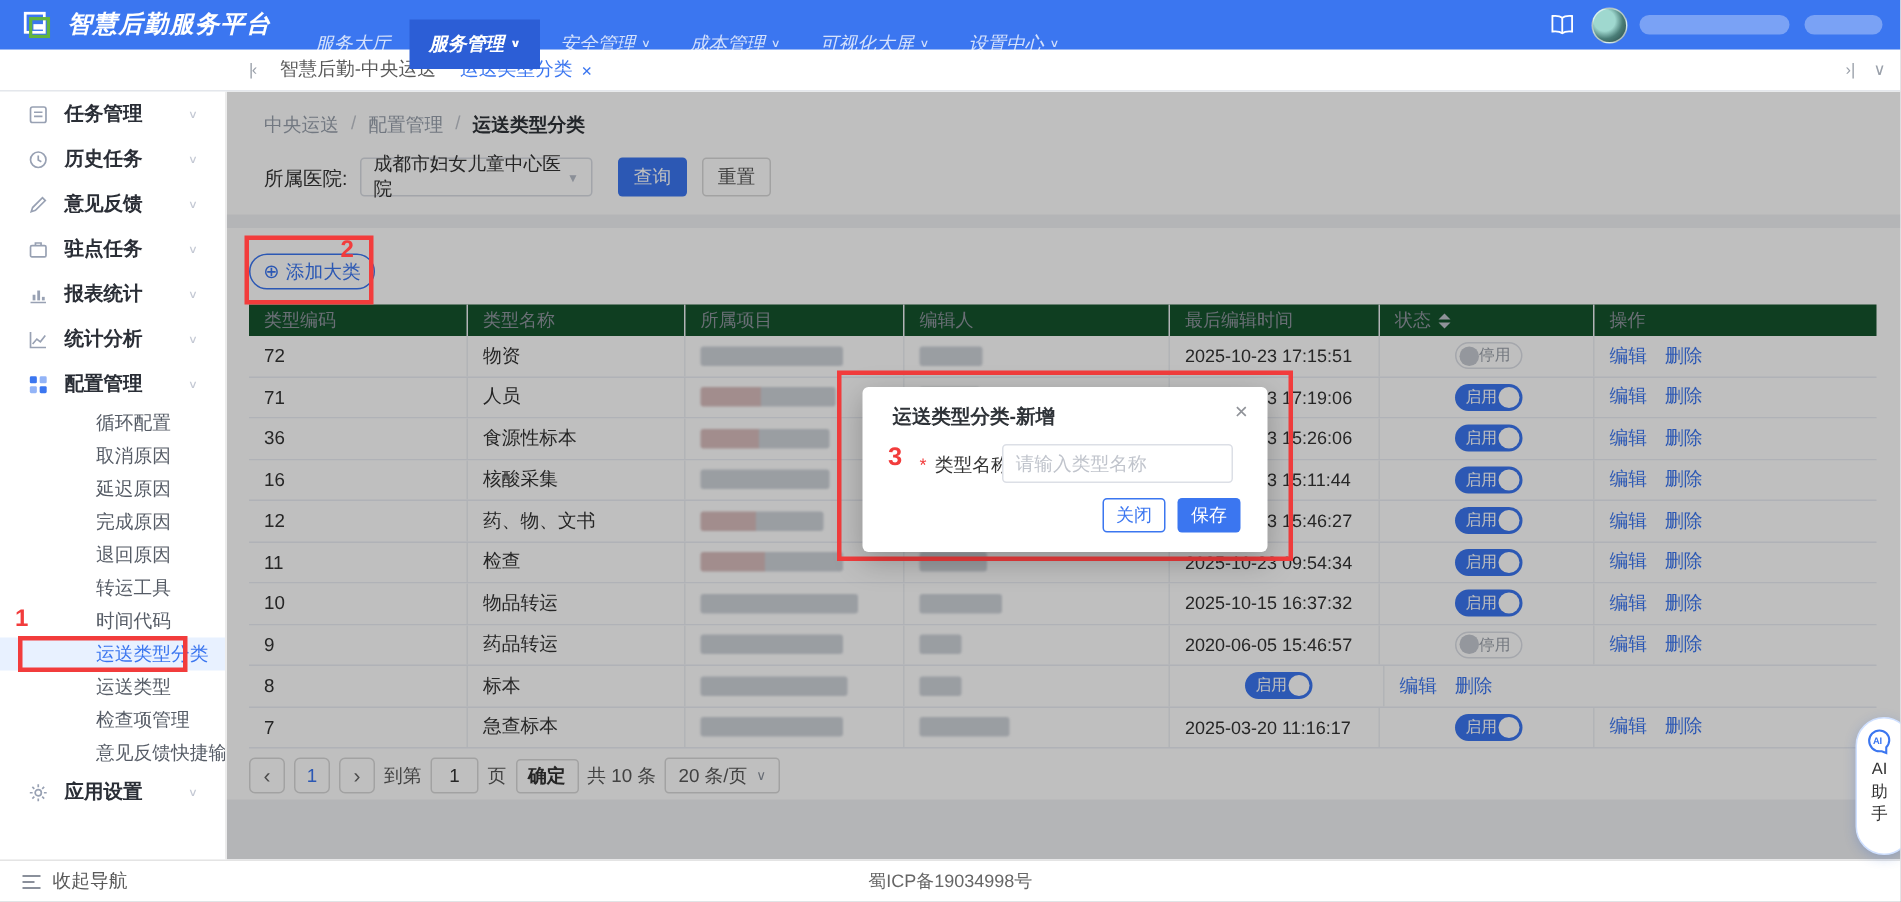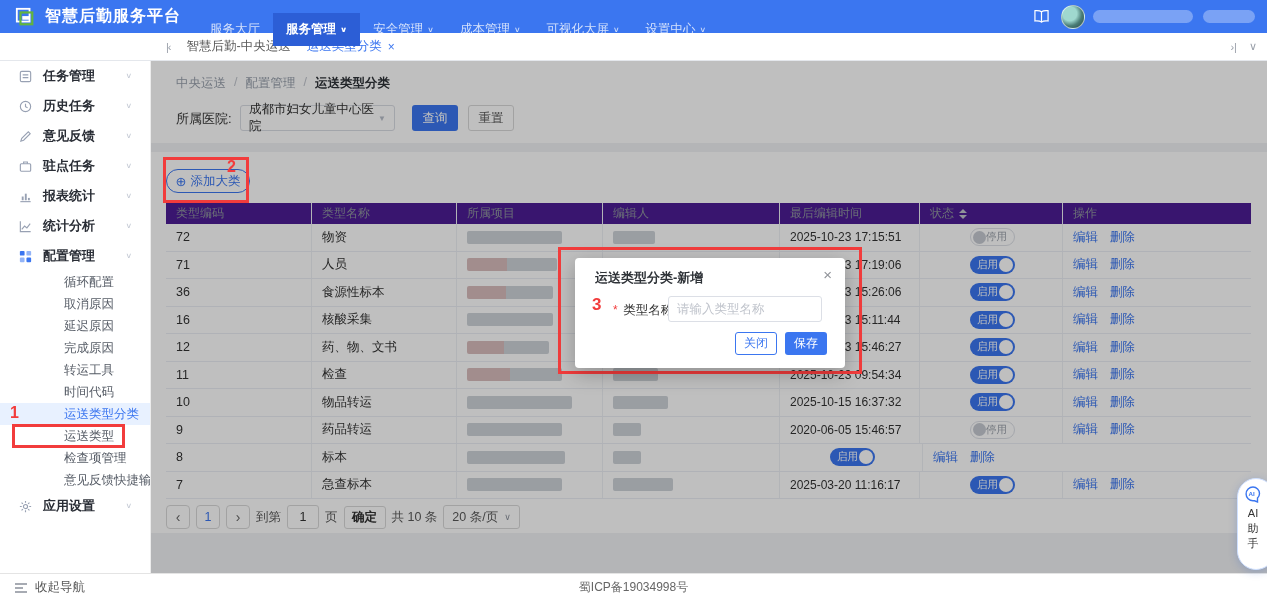--- a/index.html
+++ b/index.html
@@ -2,21 +2,21 @@
 <html><head>
 <meta charset="utf-8">
 <style>
   html,body{margin:0;padding:0;background:#dfe3e8;}
   .app{position:relative;width:1267px;height:601px;overflow:hidden;background:#f0f2f5;
        font-family:"Liberation Sans","DejaVu Sans",sans-serif;font-size:12.5px;color:#333;}
   .app *{box-sizing:border-box;}
 
   
   .navbar{position:absolute;left:0;top:0;width:100%;height:33px;background:var(--accent,#3b76f0);
-          display:flex;align-items:center;z-index:9;}
+          display:flex;align-items:center;z-index:9;font-style:italic;}
   .nav-logo{width:20px;height:20px;margin-left:15px;flex:0 0 auto;}
   .nav-title{color:#fff;font-size:16px;font-weight:bold;margin-left:10px;letter-spacing:1px;white-space:nowrap;}
   .nav-menu{display:flex;height:100%;margin-left:16px;}
   .nav-item{display:flex;align-items:center;height:100%;padding:0 13px;color:rgba(255,255,255,.78);
             font-size:12.5px;cursor:pointer;white-space:nowrap;margin-top:13px;}
   .nav-item.active{background:var(--accent-dark,#2c5ed6);color:#fff;font-weight:bold;}
   .nav-caret{font-size:9px;margin-left:4px;transform:scaleY(.8);}
   .nav-right{margin-left:auto;display:flex;align-items:center;margin-right:12px;}
   .icon-book{display:flex;align-items:center;margin-right:10px;cursor:pointer;}
   .avatar{width:24px;height:24px;border-radius:50%;margin-right:8px;
@@ -69,21 +69,21 @@
   .btn{height:26px;border-radius:3px;font-size:12.5px;display:flex;align-items:center;justify-content:center;cursor:pointer;}
   .btn-primary{position:absolute;left:261px;top:44px;width:46px;background:var(--accent,#3b76f0);color:#fff;border:none;}
   .btn-plain{position:absolute;left:317px;top:44px;width:46px;background:#fff;color:#595959;border:1px solid #d9d9d9;}
   .add-btn{position:absolute;left:15px;top:108px;width:84px;height:24px;border:1px solid var(--accent,#3b76f0);
            border-radius:12px;color:var(--accent,#3b76f0);background:#fff;display:flex;align-items:center;
            justify-content:center;gap:4px;font-size:12.5px;cursor:pointer;}
   .add-btn .plus{font-size:13px;}
 
   
   .table{position:absolute;left:15px;top:142px;width:1085px;font-size:12.5px;}
-  .thead{display:flex;height:21px;background:#4c1d95;color:#8f959e;font-size:12px;}
+  .thead{display:flex;height:21px;background:#14532d;color:#8f959e;font-size:12px;}
   .trow{display:flex;height:27.5px;background:#fff;border-bottom:1px solid #ebeef5;align-items:center;}
   .td,.th{padding-left:10px;display:flex;align-items:center;height:100%;border-right:1px solid #eef0f4;overflow:hidden;white-space:nowrap;}
   .th{color:#8f959e;}
   .c1{width:146px;} .c2{width:145px;} .c3{width:146px;} .c4{width:177px;}
   .c5{width:140px;font-size:12px;} .c6{width:143px;} .c7{width:188px;border-right:none;}
   .sort{display:inline-flex;flex-direction:column;margin-left:5px;gap:2px;}
   .sort i{width:0;height:0;border-left:4px solid transparent;border-right:4px solid transparent;}
   .sort .up{border-bottom:4px solid #c0c4cc;}
   .sort .dn{border-top:4px solid #c0c4cc;}
   .redact{height:13px;border-radius:2px;background:#ced3d9;filter:blur(.6px);}
@@ -282,20 +282,21 @@
           </svg>
         </span>
         <span class="side-label">配置管理</span>
         <span class="side-chev">∨</span>
       </div>
       <div class="side-sub">
         <div class="sub-item">循环配置</div>
         <div class="sub-item">取消原因</div>
         <div class="sub-item">延迟原因</div>
         <div class="sub-item">完成原因</div>
+        <div class="sub-item">退回原因</div>
         <div class="sub-item">转运工具</div>
         <div class="sub-item">时间代码</div>
         <div class="sub-item active">运送类型分类</div>
         <div class="sub-item">运送类型</div>
         <div class="sub-item">检查项管理</div>
         <div class="sub-item">意见反馈快捷输入</div>
       </div>
       <div class="side-item">
         <span class="side-icon">
           <svg viewBox="0 0 16 16" width="15" height="15">

